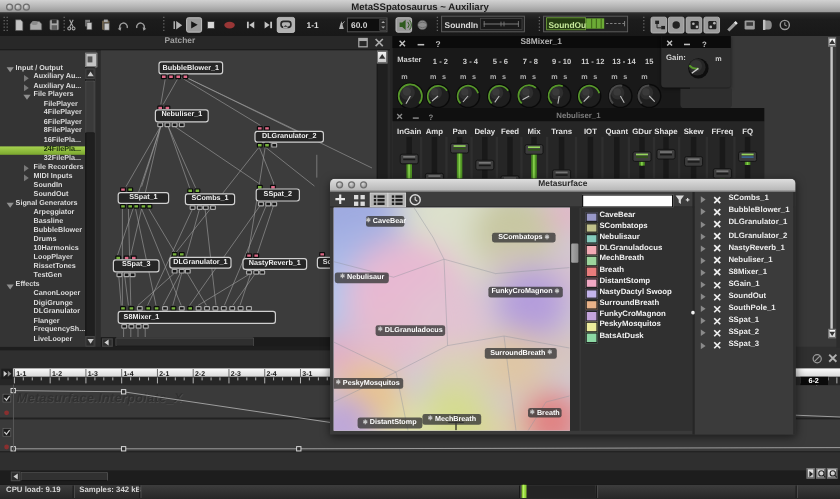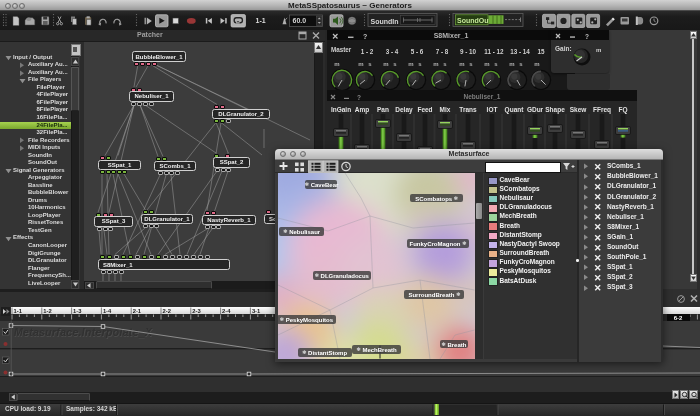--- a/index.html
+++ b/index.html
@@ -988,21 +988,21 @@
         <line x1="498" y1="1.5" x2="498" y2="12"></line>
         <line x1="664.5" y1="1.5" x2="664.5" y2="12"></line>
       </g>
       <rect x="439" y="1.5" width="57" height="10.5" fill="#242424"></rect>
       <rect x="434.7" y="1" width="4" height="11" fill="#8ed032"></rect>
       <rect x="435.8" y="1" width="1.2" height="11" fill="#b8ef6a"></rect>
     </svg>
   </div>
 
   <div id="mtb" class="abs"></div>
-  <div id="mtitle" class="abs">MetaSSpatosaurus ~ Generators</div>
+  <div id="mtitle" class="abs">MetaSSpatosaurus ~ Auxiliary</div>
   <div class="tl abs" style="left:5px;"></div>
   <div class="tl abs" style="left:12px;"></div>
   <div class="tl abs" style="left:19px;"></div>
   <div id="tbar" class="abs">
     <svg class="abs" style="left:0;top:0" width="700" height="19" viewBox="0 0 700 19">
 
       <g stroke="#666" stroke-width="1.1" stroke-dasharray="1.1 1.6">
         <line x1="3.5" y1="3" x2="3.5" y2="16"></line>
           <line x1="6" y1="3" x2="6" y2="16"></line>
         <line x1="53.5" y1="3" x2="53.5" y2="16"></line>

